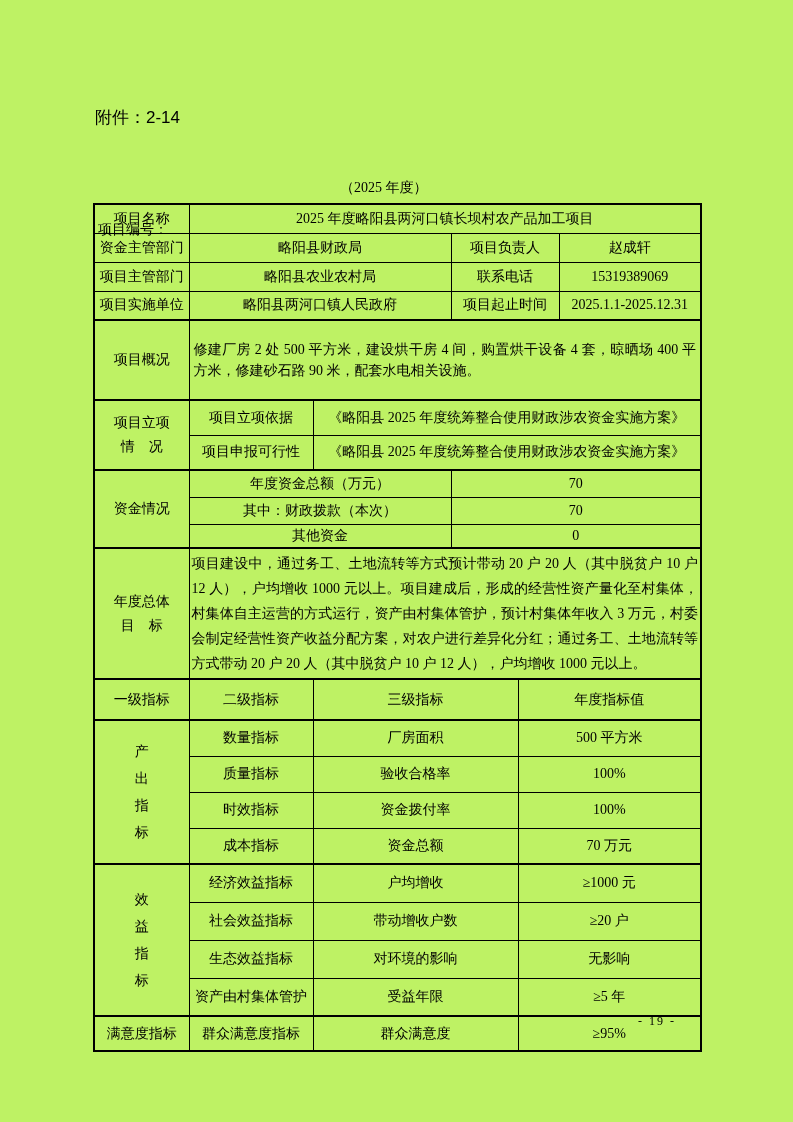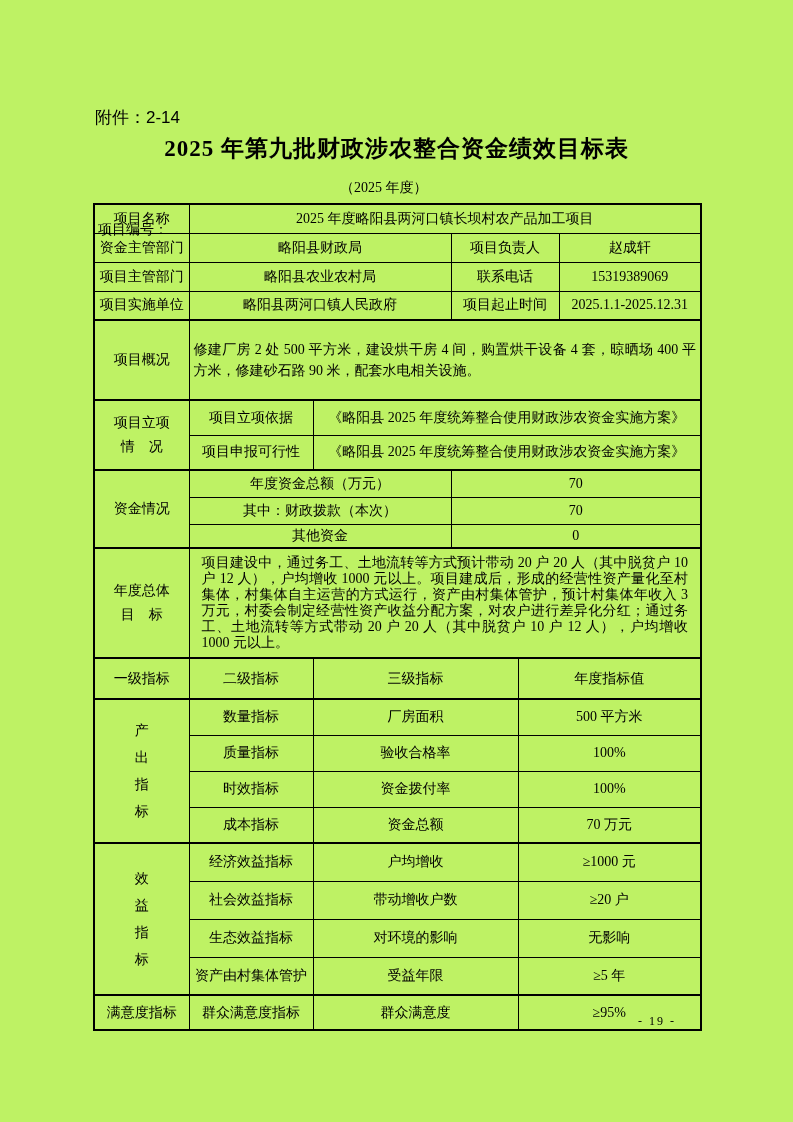--- a/index.html
+++ b/index.html
@@ -46,36 +46,35 @@
   .r-ind { height:36px; }
   .r-eff { height:38px; }
   .r-sat { height:35px; }
 
   td.para {
     text-align:justify; text-justify:inter-ideograph;
     padding:4px 4px; line-height:21px;
   }
   td.para-goal {
     text-align:justify; text-justify:inter-ideograph;
-    padding:2px 12px; line-height:16px;margin-top:48px;
+    padding:2px 2px; line-height:25px;margin-top:48px;
   }
   td.two-line { white-space:pre-line; line-height:24px; }
   td.v-label { white-space:pre-line; line-height:27px; }
   .page-number {
     position:absolute; left:638px; top:1014px;
     font-size:12px; letter-spacing:2px;
   }
 </style>
 </head>
 <body>
 
 <div class="page">
 
   <div class="attachment">附件：2-14</div>
-  <div class="doc-title">2025 年第九批财政涉农整合资金绩效目标表</div>
 
   <div class="proj-line">
     <span class="proj-no">项目编号：</span>
     <span class="proj-year">（2025 年度）</span>
   </div>
 
   <table class="main">
     <colgroup>
       <col style="width:95px">
         <col style="width:124px">

